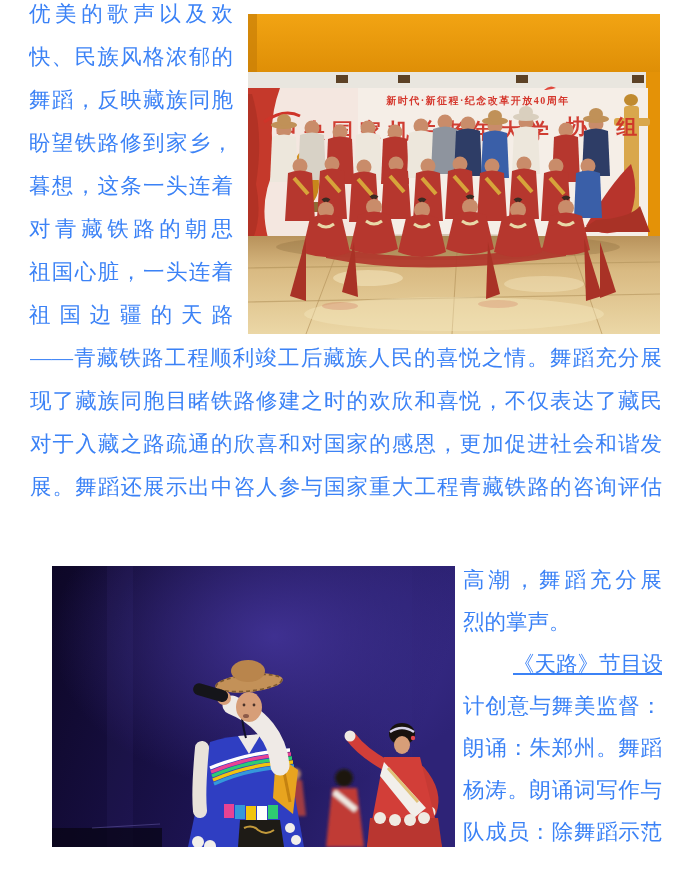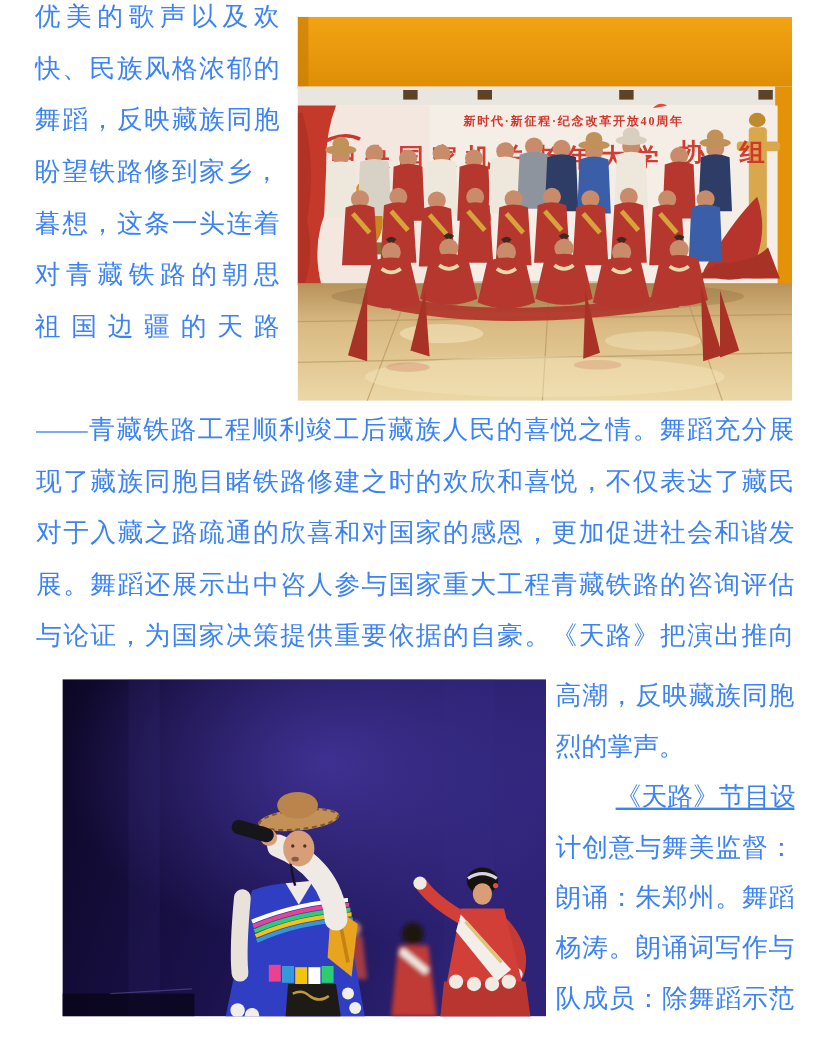--- a/index.html
+++ b/index.html
@@ -28,20 +28,21 @@
 
 <div class="page">
 
   <div class="col-left">
     <div class="tline">优美的歌声以及欢</div>
     <div class="tline">快、民族风格浓郁的</div>
     <div class="tline">舞蹈，反映藏族同胞</div>
     <div class="tline">盼望铁路修到家乡，</div>
     <div class="tline">暮想，这条一头连着</div>
     <div class="tline">对青藏铁路的朝思</div>
+    <div class="tline">祖国心脏，一头连着</div>
     <div class="tline">祖国边疆的天路</div>
   </div>
 
   <div class="photo photo-top">
     <svg viewBox="0 0 412 320" preserveAspectRatio="none">
       <defs>
         <linearGradient id="wallg" x1="0" y1="0" x2="0" y2="1">
           <stop offset="0" stop-color="#F2A413"></stop>
             <stop offset="1" stop-color="#DE8E06"></stop>
         </linearGradient>
@@ -166,21 +167,20 @@
       <ellipse cx="92" cy="292" rx="18" ry="4" fill="#C85B4A" opacity="0.25"></ellipse>
       <ellipse cx="250" cy="290" rx="20" ry="4" fill="#C85B4A" opacity="0.22"></ellipse>
     </svg>
   </div>
 
   <div class="mid">
     <div class="tline">——青藏铁路工程顺利竣工后藏族人民的喜悦之情。舞蹈充分展</div>
     <div class="tline">现了藏族同胞目睹铁路修建之时的欢欣和喜悦，不仅表达了藏民</div>
     <div class="tline">对于入藏之路疏通的欣喜和对国家的感恩，更加促进社会和谐发</div>
     <div class="tline">展。舞蹈还展示出中咨人参与国家重大工程青藏铁路的咨询评估</div>
-    <div class="tline">与论证，为国家决策提供重要依据的自豪。《天路》把演出推向</div>
   </div>
 
   <div class="photo photo-bottom">
     <svg viewBox="0 0 403 281" preserveAspectRatio="none">
       <defs>
         <linearGradient id="stg" x1="0" y1="0" x2="1" y2="0.25">
           <stop offset="0" stop-color="#0D0726"></stop>
             <stop offset="0.55" stop-color="#1C1350"></stop>
             <stop offset="1" stop-color="#2E2377"></stop>
         </linearGradient>
@@ -272,21 +272,21 @@
         <ellipse cx="197" cy="117" rx="33" ry="8" fill="none" stroke="#7A572F" stroke-width="1.6" stroke-dasharray="4 3" transform="rotate(-6 197 117)"></ellipse>
         <ellipse cx="196" cy="105" rx="17" ry="11" fill="#B9854C"></ellipse>
 
         <circle cx="172" cy="132" r="7" fill="#D79E78"></circle>
         <rect x="-34" y="-6" width="36" height="12" rx="6" transform="translate(174,131) rotate(16)" fill="#15151A"></rect>
       </g>
     </svg>
   </div>
 
   <div class="col-right">
-    <div class="tline">高潮，反映藏族同胞</div>
+    <div class="tline">高潮，舞蹈充分展</div>
     <div class="tline noj">烈的掌声。</div>
     <div class="tline indent">《天路》节目设</div>
     <div class="tline">计创意与舞美监督：</div>
     <div class="tline">朗诵：朱郑州。舞蹈</div>
     <div class="tline">杨涛。朗诵词写作与</div>
     <div class="tline">队成员：除舞蹈示范</div>
   </div>
 
 </div>
 

